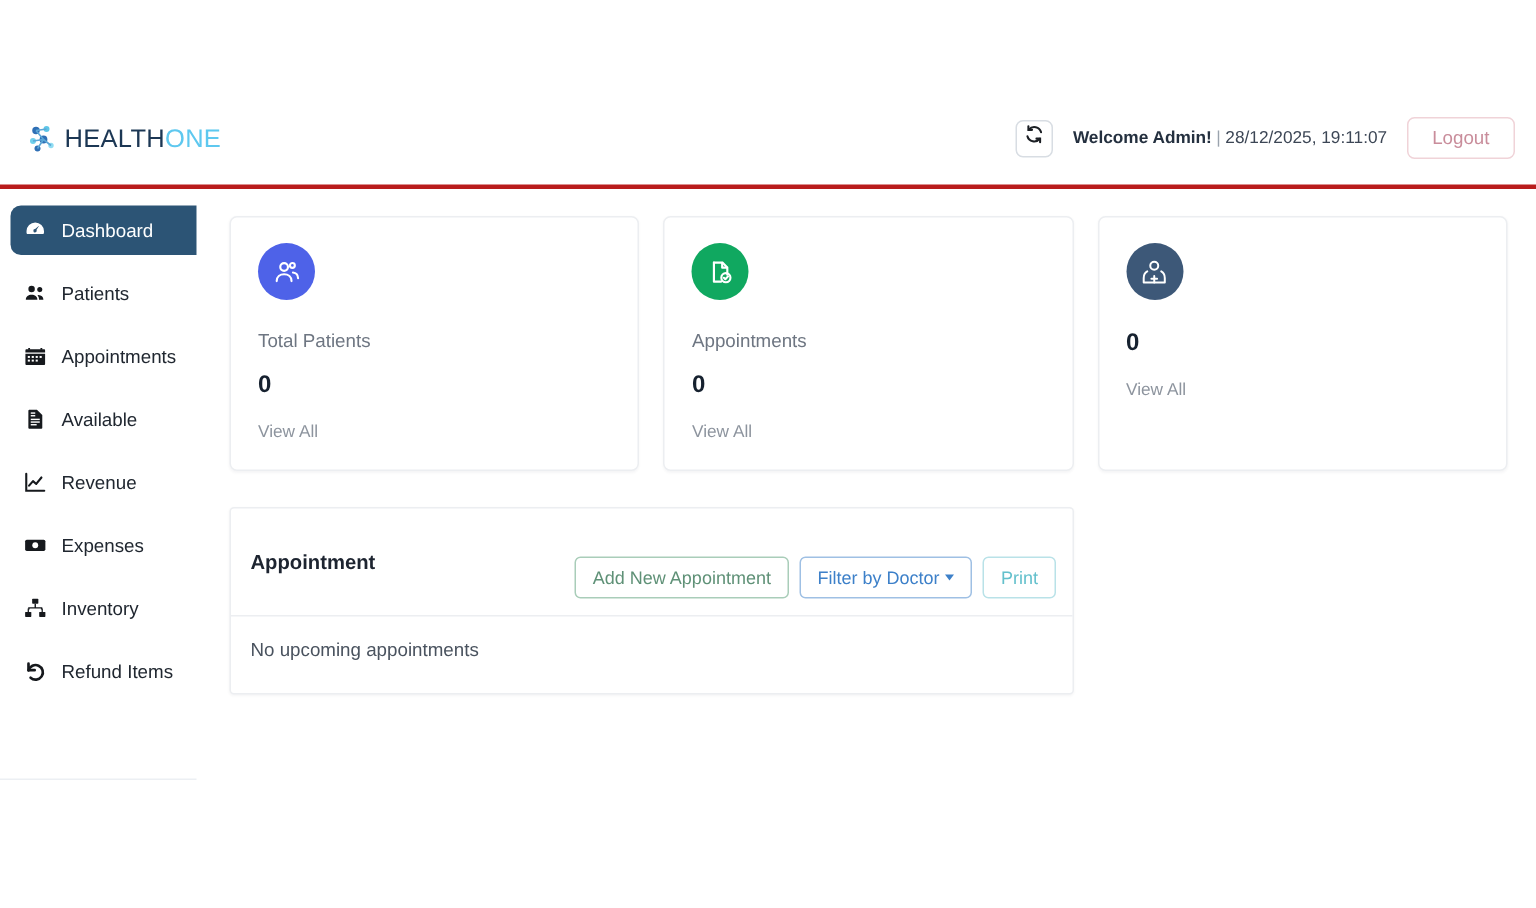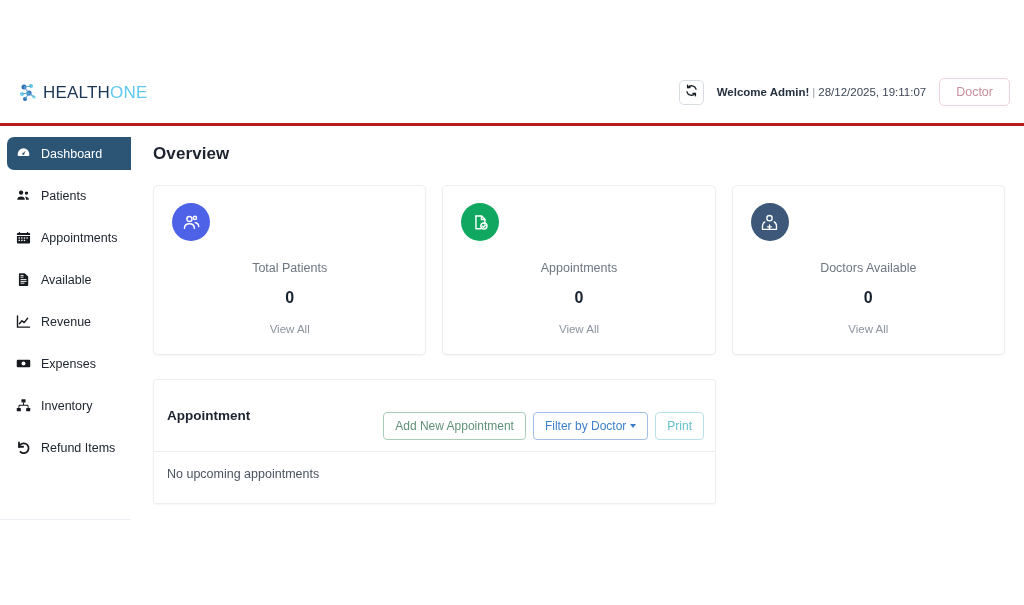--- a/index.html
+++ b/index.html
@@ -152,21 +152,20 @@
     font-size: 17px;
     font-weight: bold;
     color: #1d2430;
     margin: 0 0 21px 0;
     letter-spacing: .1px;
   }
 
   .cards {
     display: flex;
     gap: 16px;
-    text-align: center;
   }
   .card {
     flex: 1;
     background: #ffffff;
     border: 1px solid #eceef1;
     border-radius: 5px;
     box-shadow: 0 1px 2px rgba(22,30,45,.045);
     padding: 17px 18px 19px 18px;
     box-sizing: border-box;
     min-height: 158px;
@@ -283,21 +282,21 @@
             <path d="M13.6 6.4a5.7 5.7 0 0 0-10-2.1"></path>
             <path d="M2.4 9.6a5.7 5.7 0 0 0 10 2.1"></path>
             <path d="M3.2 1.4v3h3" fill="none"></path>
             <path d="M12.8 14.6v-3h-3" fill="none"></path>
           </svg>
         </span>
       </div>
       <div class="welcome">
         <span>Welcome Admin!</span><span class="sep">|</span><span class="stamp">28/12/2025, 19:11:07</span>
       </div>
-      <button class="logout-btn">Doctor</button>
+      <button class="logout-btn">Logout</button>
     </div>
   </div>
 
   <div class="sidebar">
 
     <div class="nav-item active">
       <span class="nav-ico">
         <svg width="15" height="15" viewBox="0 0 16 16" fill="#ffffff">
           <path d="M8 2.4A6.2 6.2 0 0 0 1.8 8.6v1.2c0 .5.4.9.9.9h10.6c.5 0 .9-.4.9-.9V8.6A6.2 6.2 0 0 0 8 2.4zm2.9 2.2-2 3.1a1.2 1.2 0 1 1-1-.6l3-2.5z"></path>
         </svg>
@@ -393,21 +392,20 @@
           <path d="M3.2 7.4a5.2 5.2 0 1 1 1.5 5.2"></path>
           <path d="M3.2 2.6v4.6h4.4" stroke-linejoin="round"></path>
         </svg>
       </span>
       <span>Refund Items</span>
     </div>
   </div>
 
   <div class="main">
 
-    <div class="page-title">Overview</div>
 
     <div class="cards">
 
       <div class="card">
         <div class="card-ico" style="background:#4e62e8">
           <svg width="19" height="19" viewBox="0 0 20 20" fill="none" stroke="#ffffff" stroke-width="1.5" stroke-linecap="round" stroke-linejoin="round">
             <circle cx="7.8" cy="6.3" r="2.7"></circle>
             <path d="M2.6 16.2c0-3 2.3-4.8 5.2-4.8s5.2 1.8 5.2 4.8"></path>
             <circle cx="13.6" cy="5.2" r="1.7"></circle>
             <path d="M14 10.2c2.1.2 3.5 1.6 3.6 4"></path>
@@ -434,21 +432,20 @@
       </div>
 
       <div class="card">
         <div class="card-ico" style="background:#3d5878">
           <svg width="19" height="19" viewBox="0 0 20 20" fill="none" stroke="#ffffff" stroke-width="1.4" stroke-linecap="round" stroke-linejoin="round">
             <circle cx="10" cy="5.4" r="2.8"></circle>
             <path d="M5.1 9.4C3.4 10.3 2.6 11.9 2.6 14v3.2h14.8V14c0-2.1-.8-3.7-2.5-4.6"></path>
             <path d="M10 17.2v-4.6M8 14.6h4"></path>
           </svg>
         </div>
-        <div class="card-label">Doctors Available</div>
         <div class="card-value">0</div>
         <div class="card-link">View All</div>
       </div>
     </div>
 
     <div class="panel">
       <div class="panel-head">
         <div class="panel-title">Appointment</div>
         <div class="panel-actions">
           <button class="btn btn-add">Add New Appointment</button>

